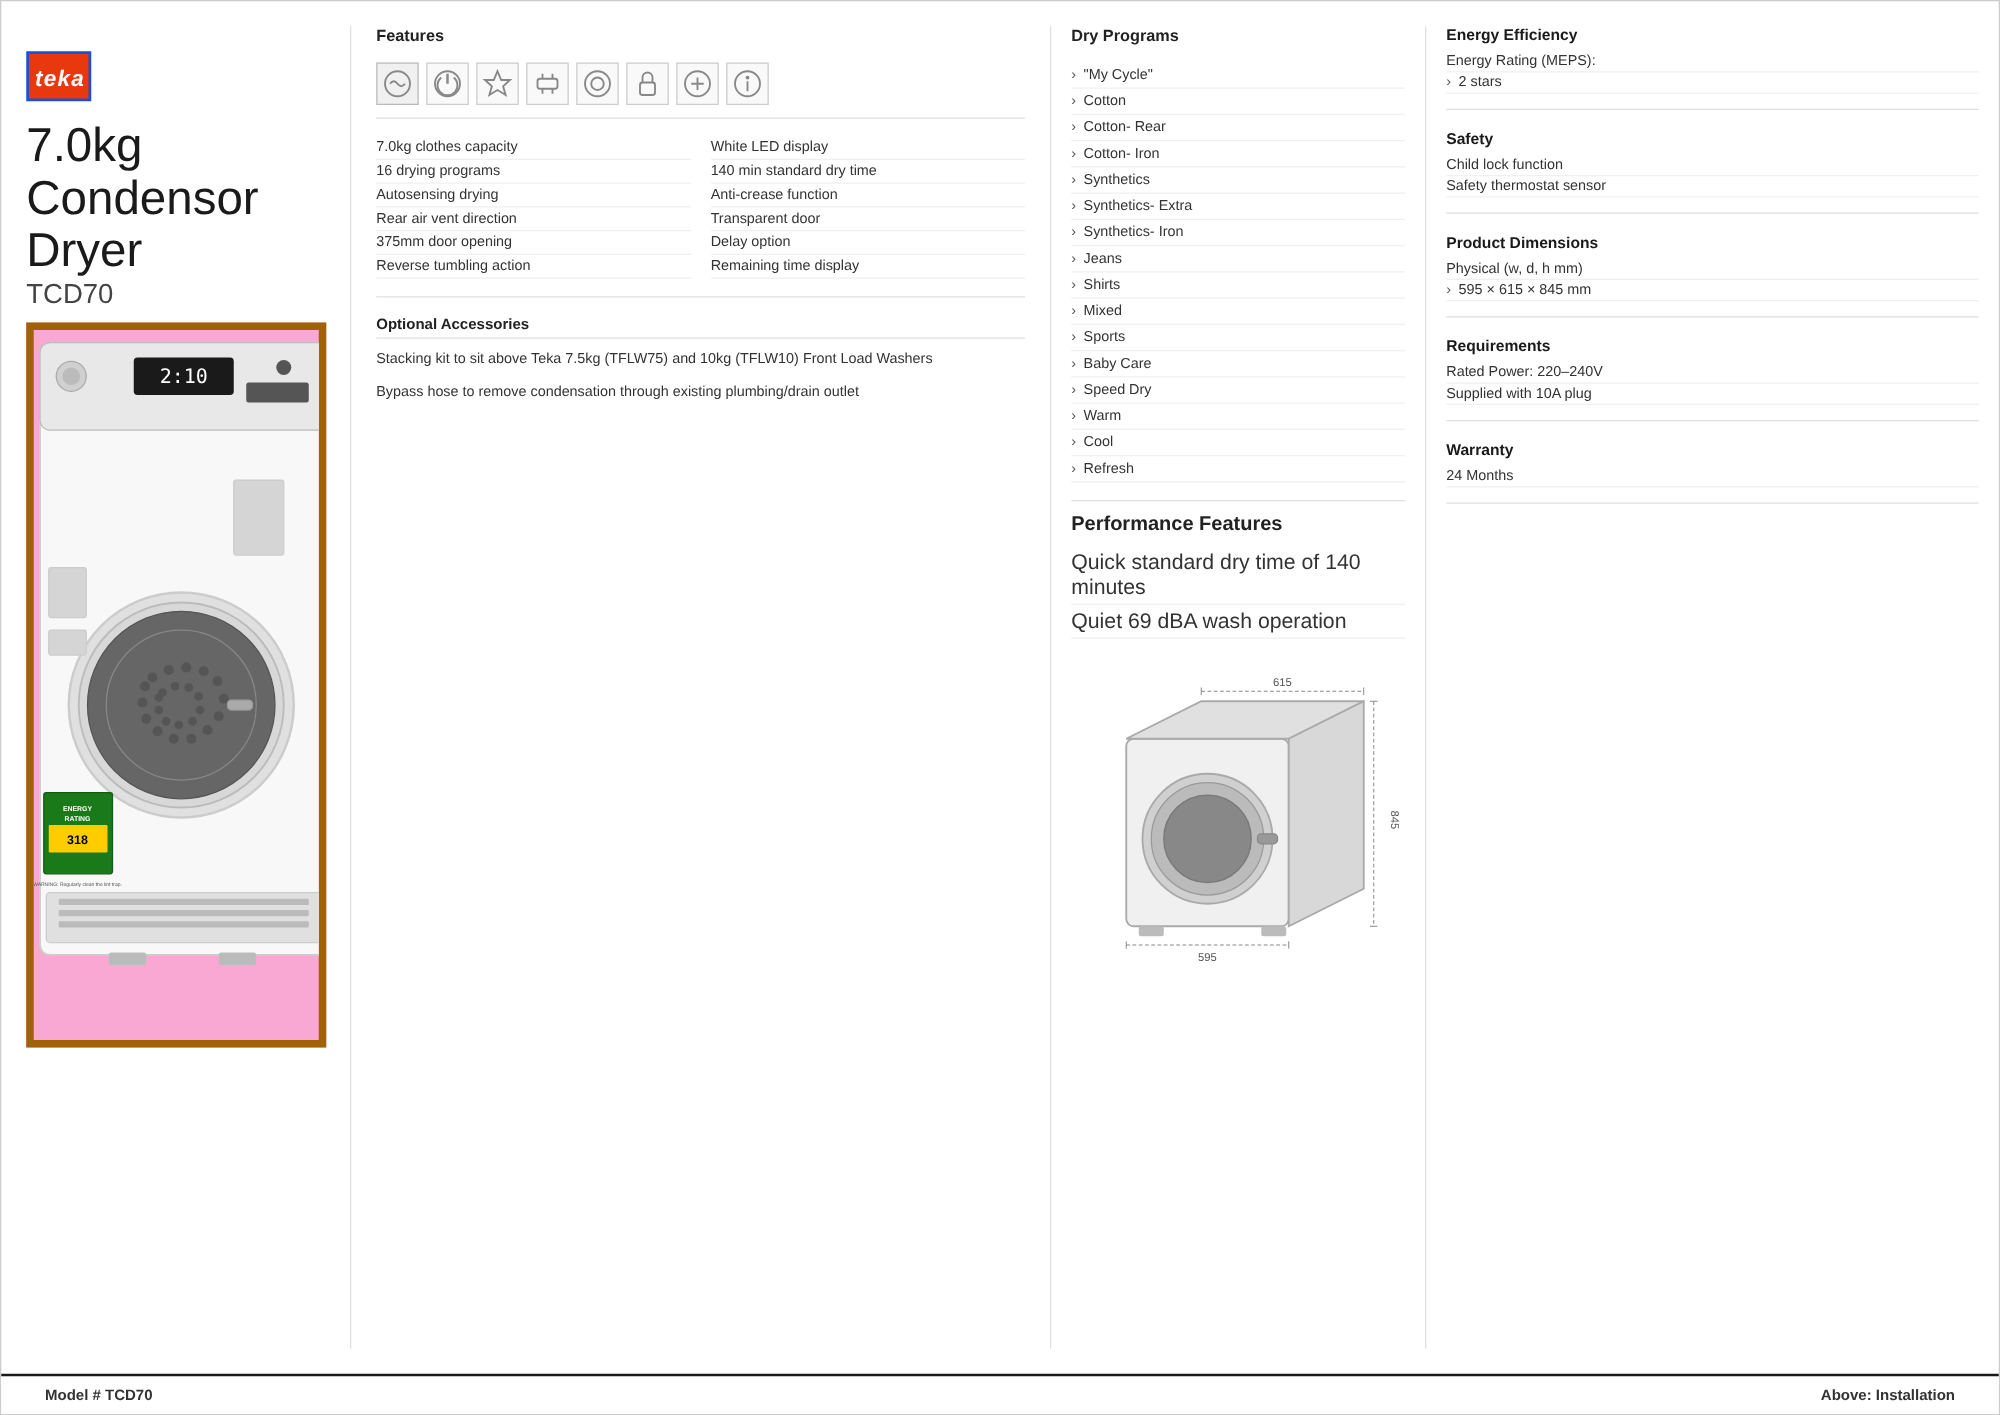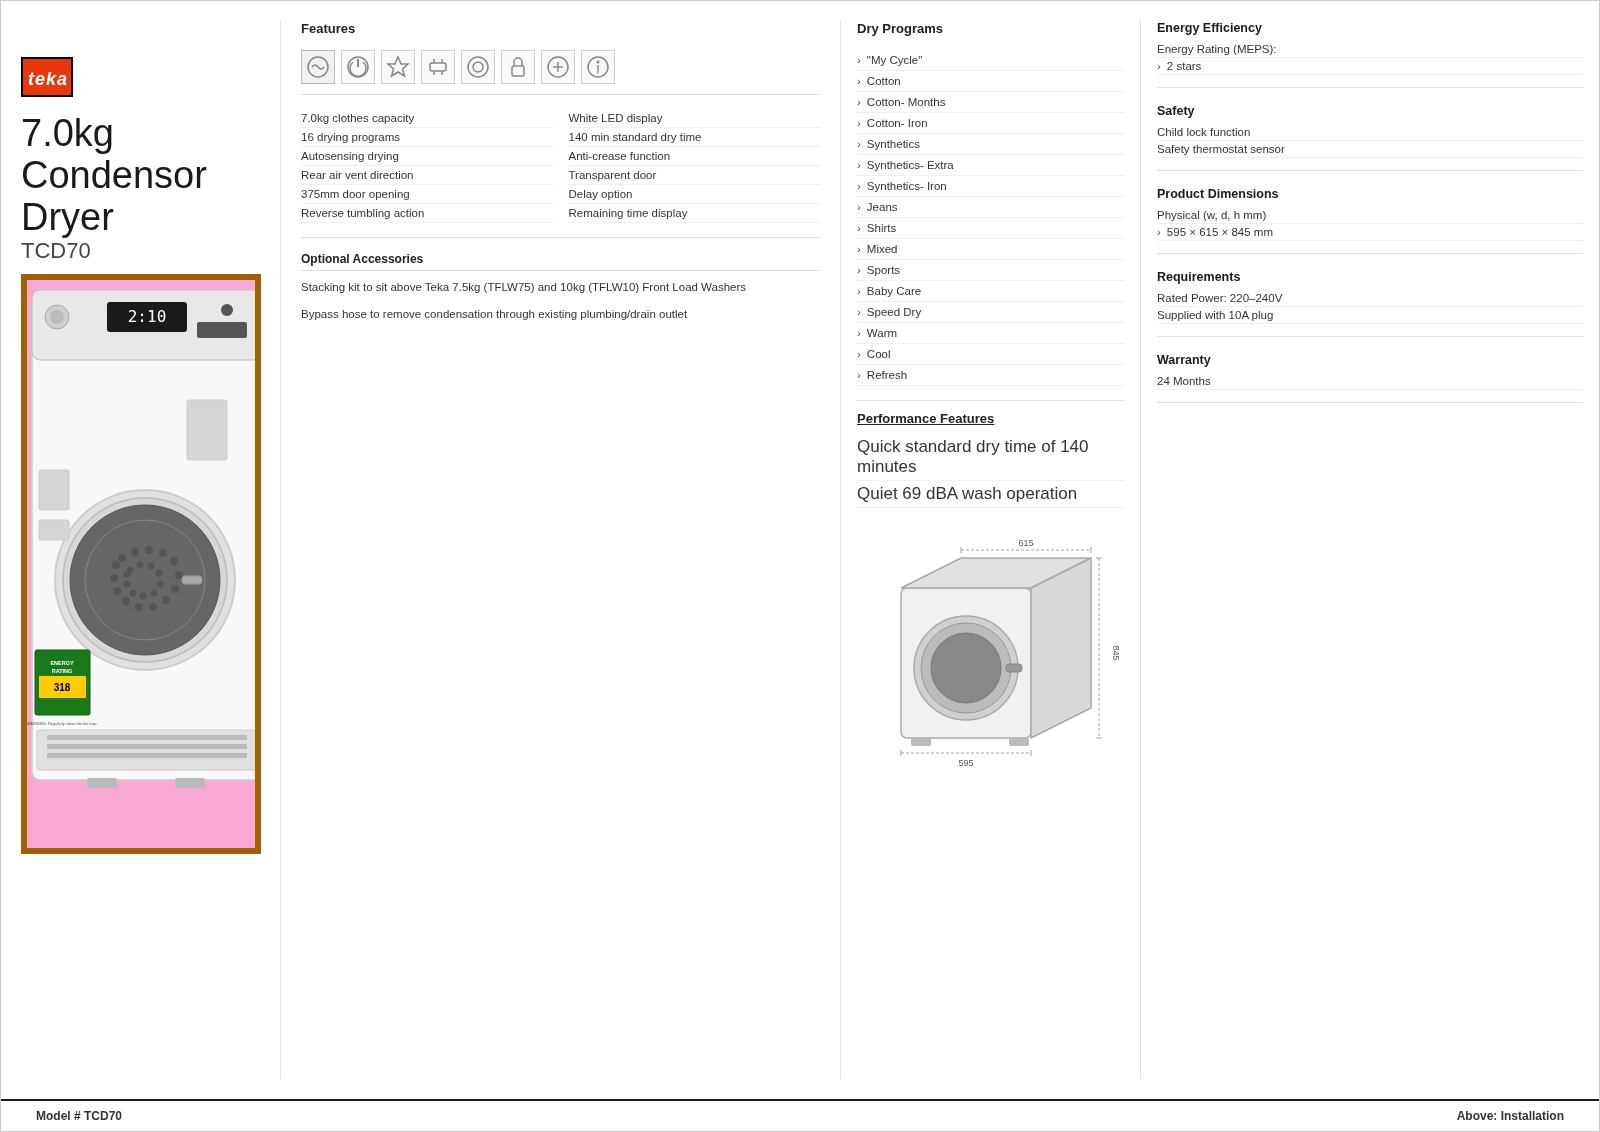--- a/index.html
+++ b/index.html
@@ -37,30 +37,29 @@
 
     .teka-logo {
       display: flex;
       align-items: center;
       margin-bottom: 16px;
     }
 
     .teka-logo-box {
       width: 52px;
       height: 40px;
-      background: #000000;
+      background: #1d4ed8;
       display: flex;
       align-items: center;
       justify-content: center;
       color: white;
       font-size: 11px;
       font-weight: bold;
       font-style: italic;
       letter-spacing: 1px;
-      margin-top: 16px;
     }
 
     .product-title {
     }
 
     .product-title h1 {
       font-size: 38px;
       font-weight: 300;
       line-height: 1.1;
       color: #1a1a1a;
@@ -192,23 +191,22 @@
     }
 
     .performance-section {
       margin-top: 14px;
       border-top: 1px solid #e0e0e0;
       padding-top: 10px;
     }
 
     .performance-title {
       font-weight: bold;
-      font-size: 13px;
+      font-size: 16px;
       margin-bottom: 8px;
-      text-decoration: underline;
     }
 
     .performance-item {
       font-size: 17px;
       padding: 3px 0;
       border-bottom: 1px solid #f0f0f0;
       color: #333;
     }
 
     
@@ -472,21 +470,21 @@
         <div class="optional-text">Bypass hose to remove condensation through existing plumbing/drain outlet</div>
       </div>
     </div>
 
     <div class="dry-programs-panel">
       <div class="section-title">Dry Programs</div>
 
       <ul class="dry-programs-list">
         <li>"My Cycle"</li>
         <li>Cotton</li>
-        <li>Cotton- Months</li>
+        <li>Cotton- Rear</li>
         <li>Cotton- Iron</li>
         <li>Synthetics</li>
         <li>Synthetics- Extra</li>
         <li>Synthetics- Iron</li>
         <li>Jeans</li>
         <li>Shirts</li>
         <li>Mixed</li>
         <li>Sports</li>
         <li>Baby Care</li>
         <li>Speed Dry</li>

